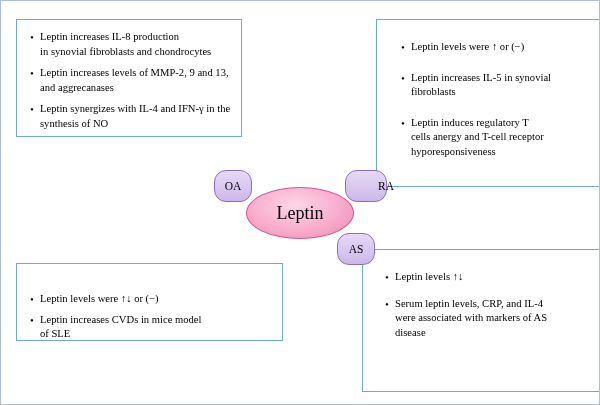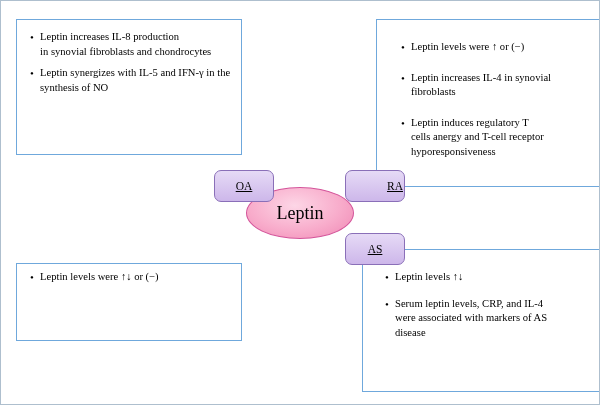--- a/index.html
+++ b/index.html
@@ -32,47 +32,46 @@
     white-space: pre-line;
     color: #000;
   }
   .detail-box li::before {
     content: "\2022";
     position: absolute;
     left: 0;
     top: 0;
     font-size: 11px;
   }
-  .box-tl { left: 15px;  top: 18px;  width: 226px; height: 136px; padding: 10px 4px 0 13px; }
+  .box-tl { left: 15px;  top: 18px;  width: 226px; height: 118px; padding: 10px 4px 0 13px; }
   .box-tl li { margin-bottom: 7px; }
   .box-tr { left: 375px; top: 18px;  width: 227px; height: 168px; padding: 20px 6px 0 24px; }
   .box-tr li { margin-bottom: 16px; }
-  .box-bl { left: 15px;  top: 262px; width: 226px; height: 78px;  padding: 6px 4px 0 13px; }
+  .box-bl { left: 15px;  top: 262px; width: 267px; height: 78px;  padding: 28px 4px 0 13px; }
   .box-bl li { margin-bottom: 6px; }
   .box-br { left: 361px; top: 248px; width: 248px; height: 143px; padding: 20px 6px 0 22px; }
   .box-br li { margin-bottom: 12px; }
   
   .node {
     position: absolute;
-    width: 60px;
+    width: 38px;
     height: 32px;
     display: flex;
     align-items: center;
     justify-content: center;
     font-size: 11.5px;
     background: linear-gradient(180deg, #e6daf6 0%, #cdb7ea 100%);
     border: 1px solid #8a6fb8;
-    border-radius: 7px;
+    border-radius: 12px;
     z-index: 3;
-    text-decoration: underline;
   }
   .node-oa  { left: 213px; top: 169px; }
   .node-ra  { left: 344px; top: 169px; padding-left: 40px; }
   .node-sle { left: 212px; top: 232px; }
-  .node-as  { left: 344px; top: 232px; }
+  .node-as  { left: 336px; top: 232px; }
   
   .ellipse {
     position: absolute;
     left: 245px;
     top: 186px;
     width: 108px;
     height: 52px;
     border-radius: 50%;
     background: radial-gradient(ellipse at 45% 35%, #fdd6e6 0%, #f8accb 55%, #ef86b3 100%);
     border: 1.5px solid #d4549a;
@@ -85,39 +84,43 @@
 </style>
 </head>
 <body>
 
 <div class="canvas">
 
   <div class="detail-box box-tl">
     <ul>
       <li>Leptin increases IL-8 production
 in synovial fibroblasts and chondrocytes</li>
-      <li>Leptin synergizes with IL-5 and IFN-γ in the
+      <li>Leptin increases levels of MMP-2, 9 and 13,
+and aggrecanases</li>
+      <li>Leptin synergizes with IL-4 and IFN-γ in the
 synthesis of NO</li>
     </ul>
   </div>
 
   <div class="detail-box box-tr">
     <ul>
       <li>Leptin levels were ↑ or (−)</li>
-      <li>Leptin increases IL-4 in synovial
+      <li>Leptin increases IL-5 in synovial
 fibroblasts</li>
       <li>Leptin induces regulatory T
 cells anergy and T-cell receptor
 hyporesponsiveness</li>
     </ul>
   </div>
 
   <div class="detail-box box-bl">
     <ul>
       <li>Leptin levels were ↑↓ or (−)</li>
+      <li>Leptin increases CVDs in mice model
+of SLE</li>
     </ul>
   </div>
 
   <div class="detail-box box-br">
     <ul>
       <li>Leptin levels ↑↓</li>
       <li>Serum leptin levels, CRP, and IL-4
 were associated with markers of AS
 disease</li>
     </ul>

